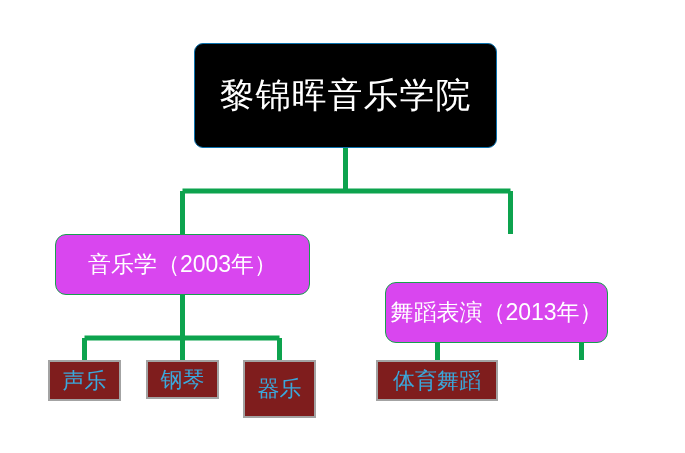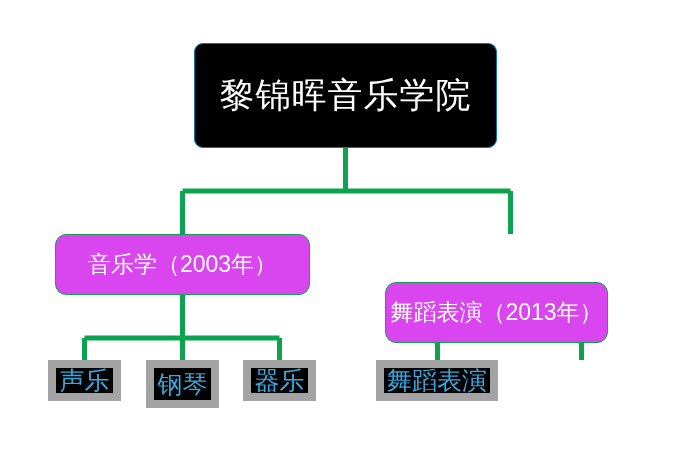--- a/index.html
+++ b/index.html
@@ -46,25 +46,25 @@
   
   .node-dept {
     background: #d946ef;
     border: 1.5px solid #17a14c;
     border-radius: 11px;
     color: #ffffff;
     font-size: 23px;
   }
   
   .node-leaf {
-    background: #000000;
-    border: 8px solid #a3a3a3;
+    background: #7f1d1d;
+    border: 2px solid #a3a3a3;
     border-radius: 0px;
     color: #3aa8dc;
-    font-size: 25px;
+    font-size: 22px;
   }
 </style>
 </head>
 <body>
 
 <div id="chart-root">
 
   <svg id="connector-layer" viewBox="0 0 685 453" xmlns="http://www.w3.org/2000/svg">
     <g stroke="#0da34e" stroke-width="5" fill="none" stroke-linecap="butt">
 
@@ -102,26 +102,26 @@
   </div>
 
   <div class="node node-dept" style="left:385px; top:234px; width:223px; height:61px;margin-top:48px;">
     <span>舞蹈表演（2013年）</span>
   </div>
 
   <div class="node node-leaf" style="left:48px; top:360px; width:73px; height:41px;">
     <span>声乐</span>
   </div>
 
-  <div class="node node-leaf" style="left:146px; top:360px; width:73px; height:48px;">
+  <div class="node node-leaf" style="left:146px; top:360px; width:73px; height:39px;">
     <span>钢琴</span>
   </div>
 
-  <div class="node node-leaf" style="left:243px; top:360px; width:73px; height:41px;">
+  <div class="node node-leaf" style="left:243px; top:360px; width:73px; height:58px;">
     <span>器乐</span>
   </div>
 
   <div class="node node-leaf" style="left:376px; top:360px; width:122px; height:41px;">
-    <span>舞蹈表演</span>
+    <span>体育舞蹈</span>
   </div>
 
 
 </div>
 
 </body></html>

